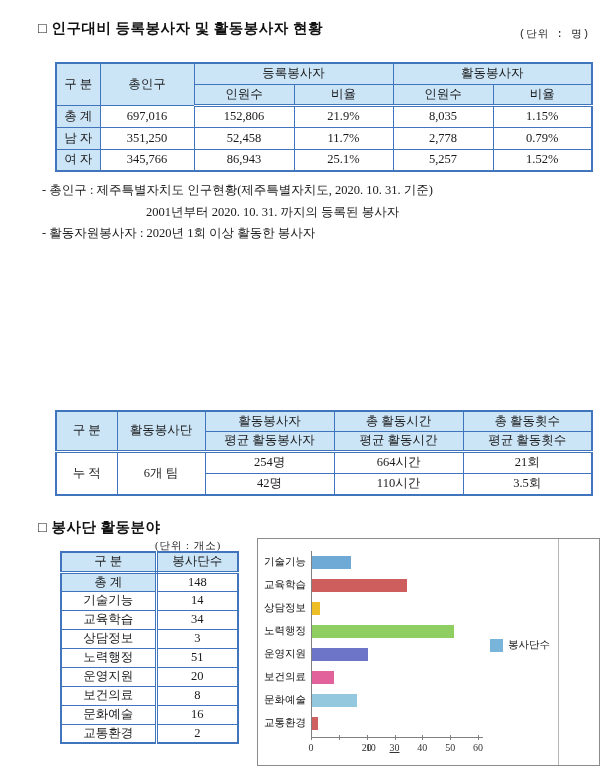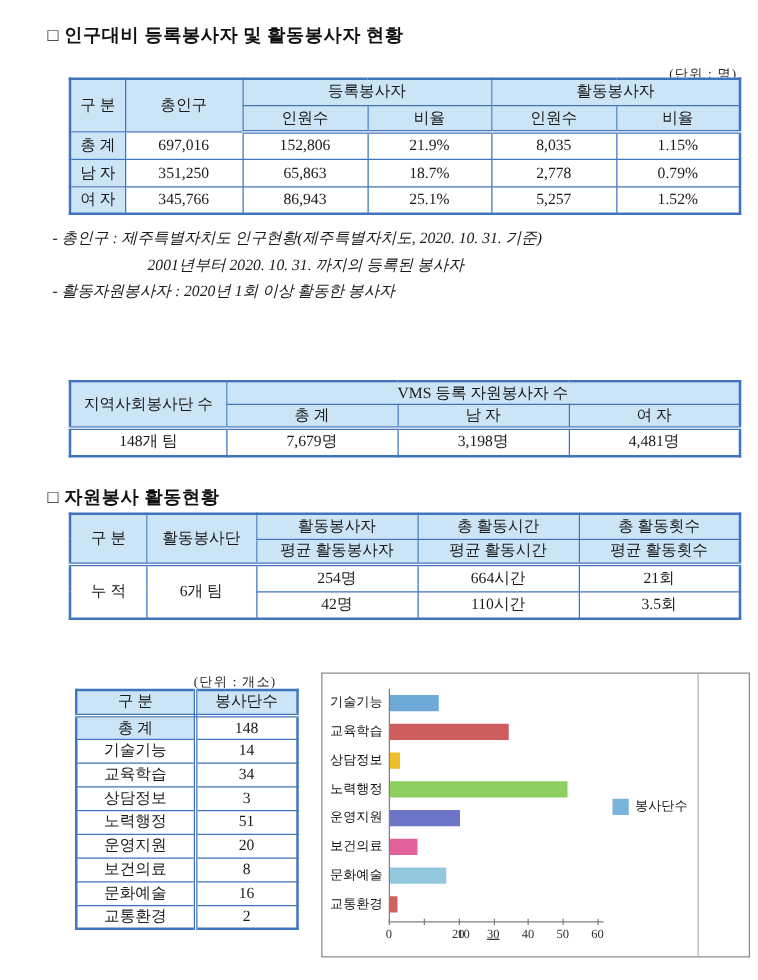--- a/index.html
+++ b/index.html
@@ -8,21 +8,21 @@
   .sec-title{position:absolute;font-size:14.5px;font-weight:bold;letter-spacing:0.5px;color:#111;}
   .unit{position:absolute;font-size:10.5px;color:#222;letter-spacing:1px;}
   table{border-collapse:collapse;table-layout:fixed;position:absolute;background:#fff;}
   td{border:1px solid #4075BE;text-align:center;vertical-align:middle;
      font-size:12.5px;padding:0;color:#1a1a1a;overflow:hidden;white-space:nowrap;}
   .hd{background:#CBE4F6;}
   .dbl-b{border-bottom:3px double #4075BE !important;}
   .dbl-r{border-right:3px double #4075BE !important;}
   .t-outer{border:2px solid #4075BE;}
   .notes{position:absolute;font-size:12.5px;line-height:21.5px;color:#1a1a1a;}
-  .note-indent{margin-left:76px;}
+  .note-indent{margin-left:104px;}
   
   .chart-box{position:absolute;left:257px;top:538px;width:341px;height:226px;
              border:1px solid #8c8c8c;background:#fff;}
   .chart-divider{position:absolute;left:300px;top:0;width:1px;height:100%;background:#b4b4b4;}
   .crow{position:relative;height:23px;}
   .chart-rows{position:absolute;left:0;top:12px;width:100%;}
   .clabel{position:absolute;left:6px;top:4px;font-size:10.5px;color:#111;
           font-family:"Liberation Serif","DejaVu Serif",serif;}
   .cbar{position:absolute;left:54px;top:5px;height:13px;}
   .vaxis{position:absolute;left:53px;top:12px;width:1px;height:186px;background:#808080;}
@@ -32,21 +32,21 @@
   .legend{position:absolute;left:232px;top:99px;display:flex;align-items:center;}
   .legend-swatch{display:inline-block;width:13px;height:13px;}
   .legend-label{font-size:10.5px;margin-left:5px;color:#111;}
 </style>
 </head>
 <body>
 
 <div class="page">
 
   <div class="sec-title" style="left:38px;top:19px;">□ 인구대비 등록봉사자 및 활동봉사자 현황</div>
-  <div class="unit" style="right:16px;top:52px;">(단위 : 명)</div>
+  <div class="unit" style="right:16px;top:27px;font-family:Liberation Mono, monospace;">(단위 : 명)</div>
 
   <table class="t-outer" style="left:55px;top:62px;width:536px;">
     <colgroup>
         <col style="width:44px">
         <col style="width:94px">
         <col style="width:100px">
         <col style="width:99px">
         <col style="width:100px">
         <col style="width:99px">
       </colgroup>
@@ -67,70 +67,44 @@
       <td class="hd">총 계</td>
       <td>697,016</td>
       <td>152,806</td>
       <td>21.9%</td>
       <td>8,035</td>
       <td>1.15%</td>
     </tr>
     <tr style="height:22px">
       <td class="hd">남 자</td>
       <td>351,250</td>
-      <td>65,863</td>
-      <td>18.7%</td>
+      <td>52,458</td>
+      <td>11.7%</td>
       <td>2,778</td>
       <td>0.79%</td>
     </tr>
     <tr style="height:22px">
       <td class="hd">여 자</td>
       <td>345,766</td>
       <td>86,943</td>
       <td>25.1%</td>
       <td>5,257</td>
       <td>1.52%</td>
     </tr>
   </tbody>
     </table>
 
-  <div class="notes" style="left:42px;top:180px;font-style:italic;">
+  <div class="notes" style="left:42px;top:180px;">
     <div>- 총인구 : 제주특별자치도 인구현황(제주특별자치도, 2020. 10. 31. 기준)</div>
     <div class="note-indent">2001년부터 2020. 10. 31. 까지의 등록된 봉사자</div>
     <div>- 활동자원봉사자 : 2020년 1회 이상 활동한 봉사자</div>
   </div>
 
 
-  <table class="t-outer" style="left:55px;top:304px;width:536px;">
-    <colgroup>
-        <col style="width:125px">
-        <col style="width:137px">
-        <col style="width:137px">
-        <col style="width:137px">
-      </colgroup>
-    <tbody>
-        <tr style="height:17px">
-      <td rowspan="2" class="hd dbl-b">지역사회봉사단 수</td>
-      <td colspan="3" class="hd">VMS 등록 자원봉사자 수</td>
-    </tr>
-    <tr style="height:17px">
-      <td class="hd dbl-b">총 계</td>
-      <td class="hd dbl-b">남 자</td>
-      <td class="hd dbl-b">여 자</td>
-    </tr>
-    <tr style="height:22px">
-      <td>148개 팀</td>
-      <td>7,679명</td>
-      <td>3,198명</td>
-      <td>4,481명</td>
-    </tr>
-  </tbody>
-    </table>
-
-  <div class="sec-title" style="left:38px;top:388px;">□ 자원봉사 활동현황</div>
+
 
   <table class="t-outer" style="left:55px;top:410px;width:536px;">
     <colgroup>
         <col style="width:61px">
         <col style="width:88px">
         <col style="width:129px">
         <col style="width:129px">
         <col style="width:129px">
       </colgroup>
     <tbody>
@@ -154,20 +128,21 @@
       <td>21회</td>
     </tr>
     <tr style="height:22px">
       <td>42명</td>
       <td>110시간</td>
       <td>3.5회</td>
     </tr>
   </tbody>
     </table>
 
+  <div class="sec-title" style="left:38px;top:518px;">□ 봉사단 활동분야</div>
   <div class="unit" style="left:155px;top:539px;">(단위 : 개소)</div>
 
   <table class="t-outer" style="left:60px;top:551px;width:177px;">
     <colgroup>
         <col style="width:95px">
         <col style="width:82px">
       </colgroup>
     <tbody>
         <tr style="height:20px">
       <td class="hd dbl-b dbl-r">구    분</td>

